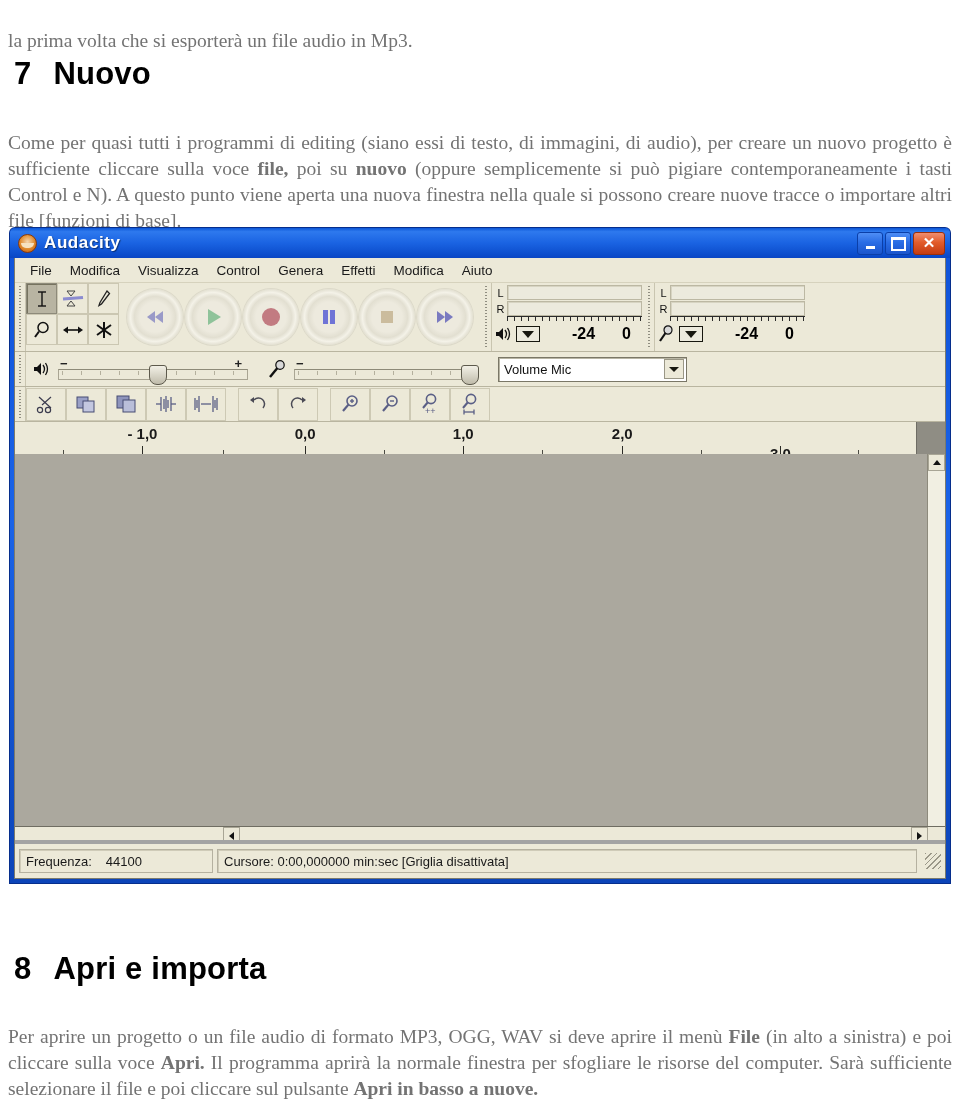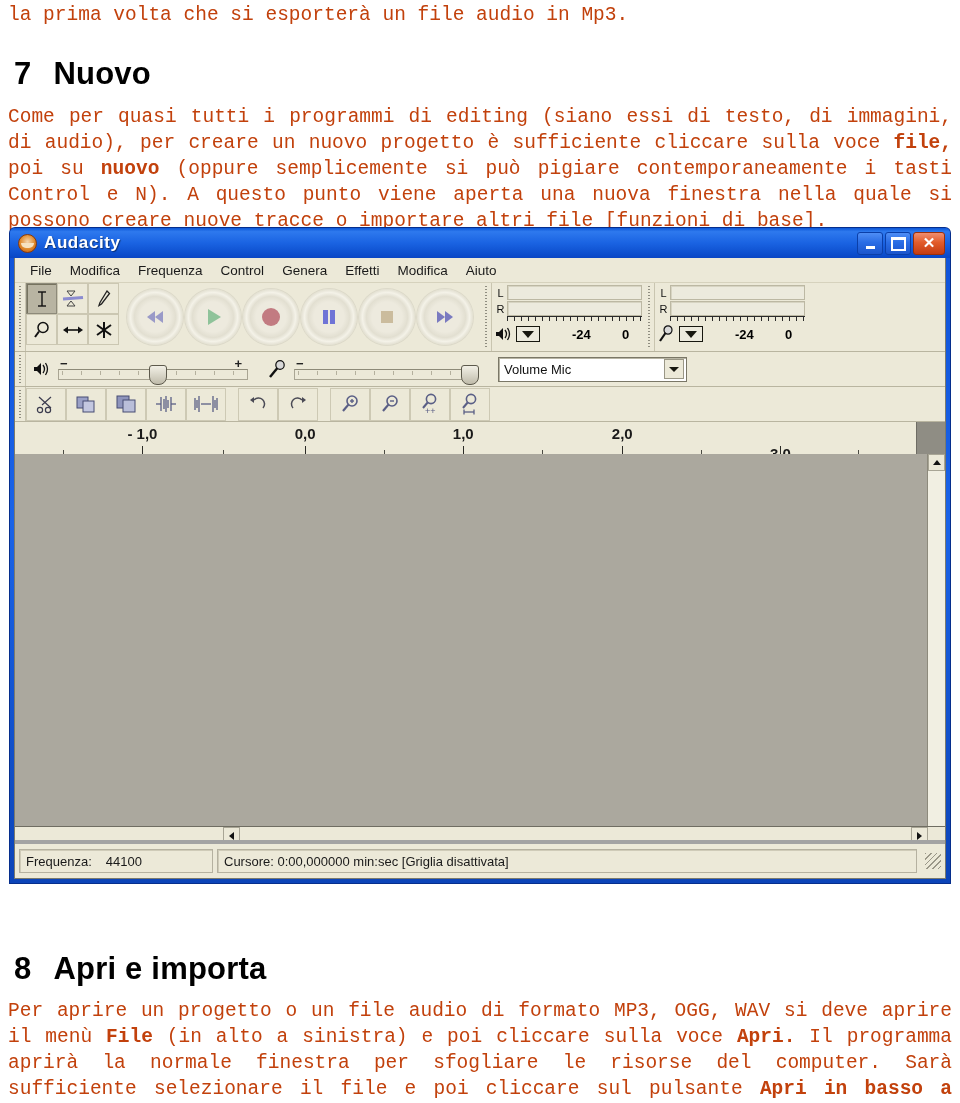--- a/index.html
+++ b/index.html
@@ -7,25 +7,26 @@
     width:960px; height:1103px;
     background:#ffffff;
     font-family:"Liberation Serif", serif;
     color:#000;
     overflow:hidden;
     position:relative;
   }
 
   
   .doc-para{
-    font-family:Liberation Mono, monospace;
+    font-family:Liberation Serif, serif;
     font-size:19.5px;
     line-height:26px;
-    color:#c2410c;
+    color:#737373;
     text-align:justify;
+    margin-top:26px;
   }
   .doc-lead{ position:absolute; left:8px; top:2px; width:944px; }
   .doc-h{
     font-family:"Liberation Sans", sans-serif;
     font-weight:bold;
     font-size:31px;
     line-height:34px;
     color:#000;
     letter-spacing:0.2px;
   }
@@ -190,21 +191,21 @@
     height:7px; margin-left:13px; position:relative;
     border-top:1px solid #2b2b2b;
     background:
       repeating-linear-gradient(to right,#2b2b2b 0 1px,transparent 1px 7px);
     background-size:100% 4px;
     background-repeat:no-repeat;
     background-position:0 0;
   }
   .mfoot{
     display:flex; align-items:center; height:20px; position:relative;
-    font-family:"Liberation Sans",sans-serif; font-size:13px; font-weight:bold;
+    font-family:"Liberation Sans",sans-serif; font-size:16px; font-weight:bold;
   }
   .drop-btn{
     width:22px;height:14px;border:1.5px solid #17170f;background:#eceadd;
     display:flex;align-items:center;justify-content:center;margin-left:4px;
   }
   .drop-caret{
     width:0;height:0;border-left:6px solid transparent;border-right:6px solid transparent;
     border-top:7px solid #17170f;
   }
   .db-lab{ position:absolute; }
@@ -352,21 +353,21 @@
           <div class="gl-close">✕</div>
         </div>
     </div>
   </div>
 
   <div class="client">
 
     <div class="menubar">
       <div class="menu-item">File</div>
       <div class="menu-item">Modifica</div>
-      <div class="menu-item">Frequenza</div>
+      <div class="menu-item">Visualizza</div>
       <div class="menu-item">Control</div>
       <div class="menu-item">Genera</div>
       <div class="menu-item">Effetti</div>
       <div class="menu-item">Modifica</div>
       <div class="menu-item">Aiuto</div>
     </div>
 
     <div class="tb-row" style="height:68px;">
       <div class="grip"></div>
 

